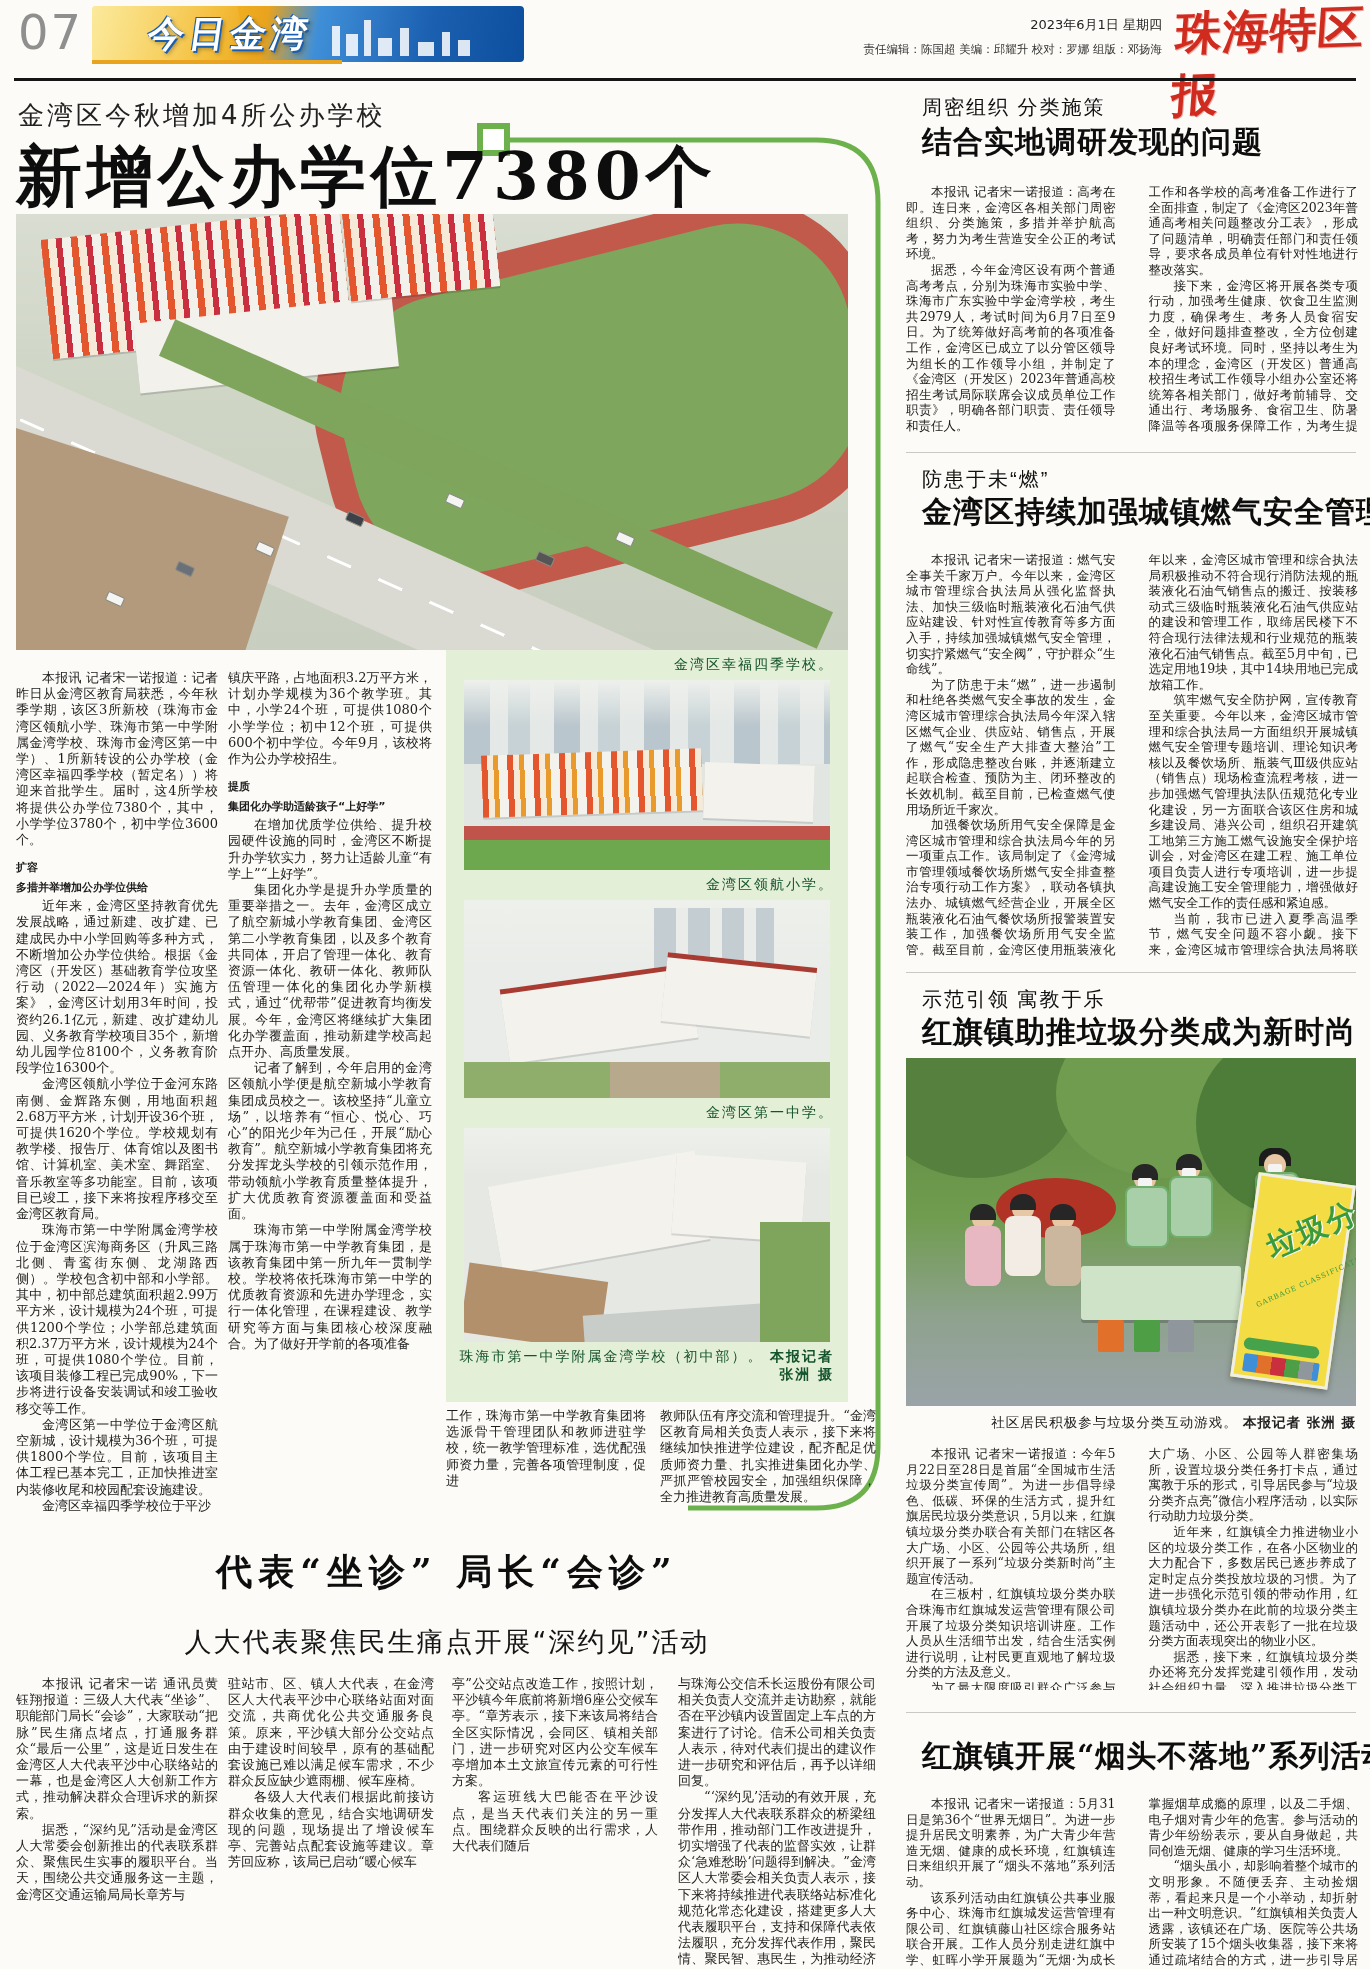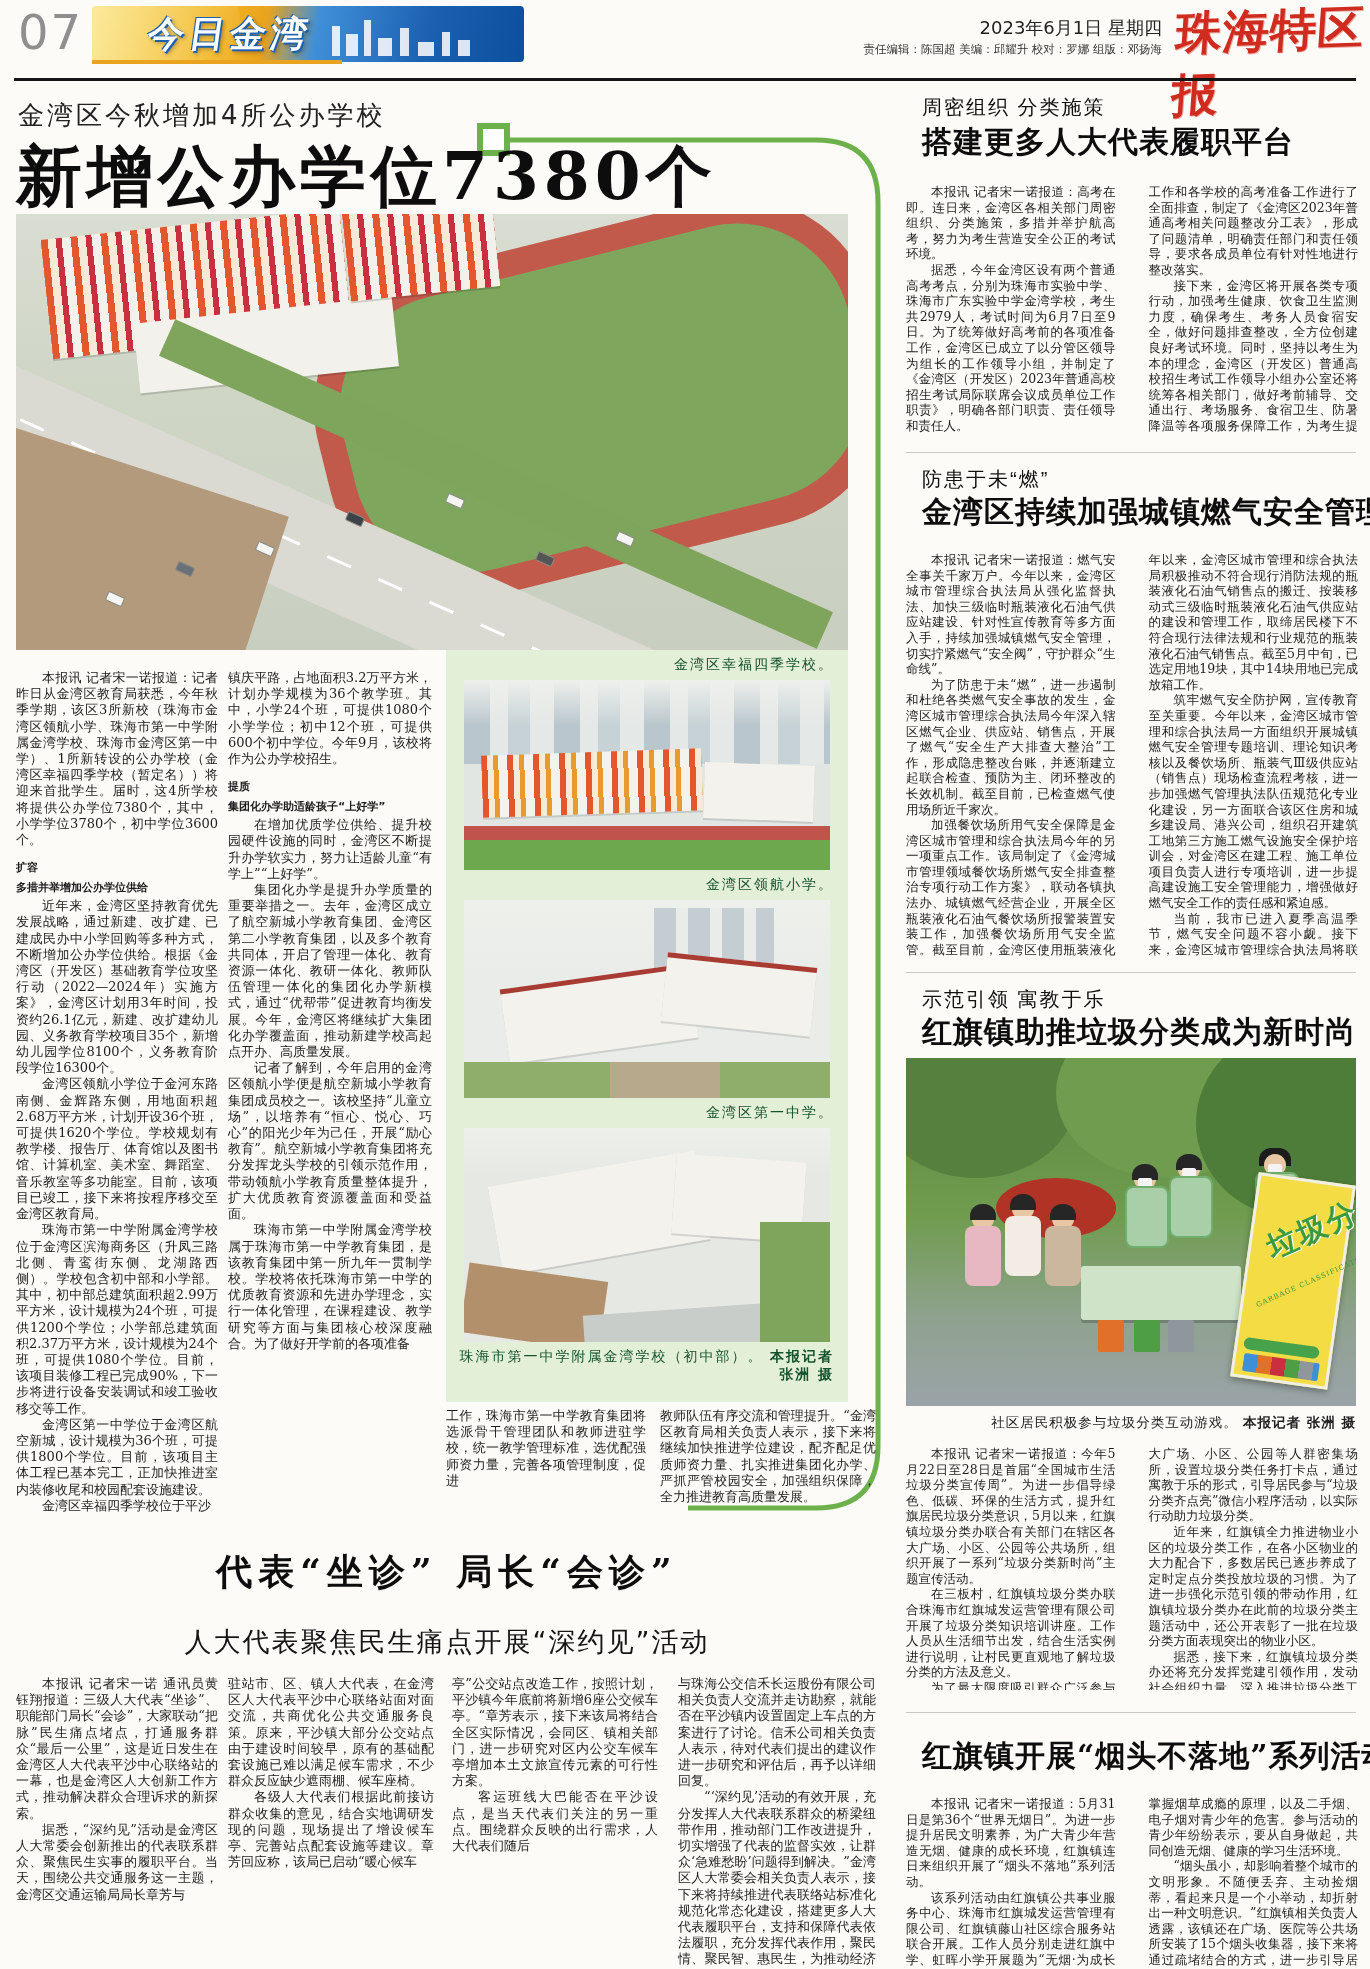--- a/index.html
+++ b/index.html
@@ -11,21 +11,21 @@
   
   .pagenum{left:18px;top:4px;font-size:48px;color:#8f8f8f;letter-spacing:2px;font-family:"DejaVu Sans","Liberation Sans",sans-serif;}
   .banner{left:92px;top:6px;width:432px;height:56px;border-radius:4px;overflow:hidden;
           background:linear-gradient(100deg,#f8d74a 0%,#f2b31f 30%,#e9a31e 40%,#3f8fd8 52%,#1b5fb0 78%,#0d4f9e 100%);}
   .banner .shine{position:absolute;left:-30px;top:-18px;width:180px;height:100px;background:linear-gradient(120deg,rgba(255,255,255,.55),rgba(255,255,255,0));transform:rotate(-12deg);}
   .banner-title{position:absolute;left:56px;top:4px;font-size:36px;font-weight:bold;color:#fff;
           letter-spacing:5px;transform:skewX(-8deg);text-shadow:2px 2px 0 #1b5fb0,-1px -1px 0 #1b5fb0,3px 3px 4px rgba(0,0,0,.35);}
   .skyline{position:absolute;right:8px;bottom:0;width:190px;height:44px;}
   .skyline i{position:absolute;bottom:6px;background:rgba(255,255,255,.85);display:block;}
   .goldbar{left:92px;top:60px;width:250px;height:4px;background:#e9a31e;}
-  .dateline{left:900px;top:16px;width:262px;text-align:right;font-size:18px;color:#222;}
+  .dateline{left:900px;top:16px;width:262px;text-align:right;font-size:13px;color:#222;}
   .credits{left:830px;top:42px;width:332px;text-align:right;font-size:11.5px;color:#333;}
   .masthead{left:1174px;top:0px;font-size:46px;font-weight:bold;color:#cf2b1f;letter-spacing:1px;
             transform:skewX(-6deg) rotate(-2deg);text-shadow:1px 1px 0 rgba(207,43,31,.4);}
   .toprule{left:14px;top:78px;width:1342px;height:3px;background:#151515;}
 
   
   .kicker-main{left:18px;top:98px;font-size:26px;color:#222;letter-spacing:3px;}
   .headline-main{left:16px;top:132px;width:862px;font-size:66px;font-weight:bold;letter-spacing:5px;white-space:nowrap;color:#0d0d0d;}
   .frame-svg{left:0;top:0;pointer-events:none;}
 
@@ -221,21 +221,21 @@
   <div class="col" style="left:452px;top:1676px;width:206px;height:290px">
     <p class="cont">亭”公交站点改造工作，按照计划，平沙镇今年底前将新增6座公交候车亭。“章芳表示，接下来该局将结合全区实际情况，会同区、镇相关部门，进一步研究对区内公交车候车亭增加本土文旅宣传元素的可行性方案。</p>
     <p>客运班线大巴能否在平沙设点，是当天代表们关注的另一重点。围绕群众反映的出行需求，人大代表们随后</p>
   </div>
   <div class="col" style="left:678px;top:1676px;width:198px;height:290px">
     <p class="cont">与珠海公交信禾长运股份有限公司相关负责人交流并走访勘察，就能否在平沙镇内设置固定上车点的方案进行了讨论。信禾公司相关负责人表示，待对代表们提出的建议作进一步研究和评估后，再予以详细回复。</p>
     <p>“‘深约见’活动的有效开展，充分发挥人大代表联系群众的桥梁纽带作用，推动部门工作改进提升，切实增强了代表的监督实效，让群众‘急难愁盼’问题得到解决。”金湾区人大常委会相关负责人表示，接下来将持续推进代表联络站标准化规范化常态化建设，搭建更多人大代表履职平台，支持和保障代表依法履职，充分发挥代表作用，聚民情、聚民智、惠民生，为推动经济社会高质量发展作出新的贡献。</p>
   </div>
 
   <div class="abs r-kicker" style="top:94px">周密组织 分类施策</div>
-  <div class="abs r-headline" style="top:122px">搭建更多人大代表履职平台</div>
+  <div class="abs r-headline" style="top:122px">结合实地调研发现的问题</div>
   <div class="r-body" style="top:184px;height:250px">
     <div class="rcol">
       <p>本报讯 记者宋一诺报道：高考在即。连日来，金湾区各相关部门周密组织、分类施策，多措并举护航高考，努力为考生营造安全公正的考试环境。</p>
       <p>据悉，今年金湾区设有两个普通高考考点，分别为珠海市实验中学、珠海市广东实验中学金湾学校，考生共2979人，考试时间为6月7日至9日。为了统筹做好高考前的各项准备工作，金湾区已成立了以分管区领导为组长的工作领导小组，并制定了《金湾区（开发区）2023年普通高校招生考试局际联席会议成员单位工作职责》，明确各部门职责、责任领导和责任人。</p>
       <p>近期，金湾区教育局已对高考保密</p>
     </div>
     <div class="rcol">
       <p class="cont">工作和各学校的高考准备工作进行了全面排查，制定了《金湾区2023年普通高考相关问题整改分工表》，形成了问题清单，明确责任部门和责任领导，要求各成员单位有针对性地进行整改落实。</p>
       <p>接下来，金湾区将开展各类专项行动，加强考生健康、饮食卫生监测力度，确保考生、考务人员食宿安全，做好问题排查整改，全方位创建良好考试环境。同时，坚持以考生为本的理念，金湾区（开发区）普通高校招生考试工作领导小组办公室还将统筹各相关部门，做好考前辅导、交通出行、考场服务、食宿卫生、防暑降温等各项服务保障工作，为考生提供暖心高考服务。</p>
     </div>

